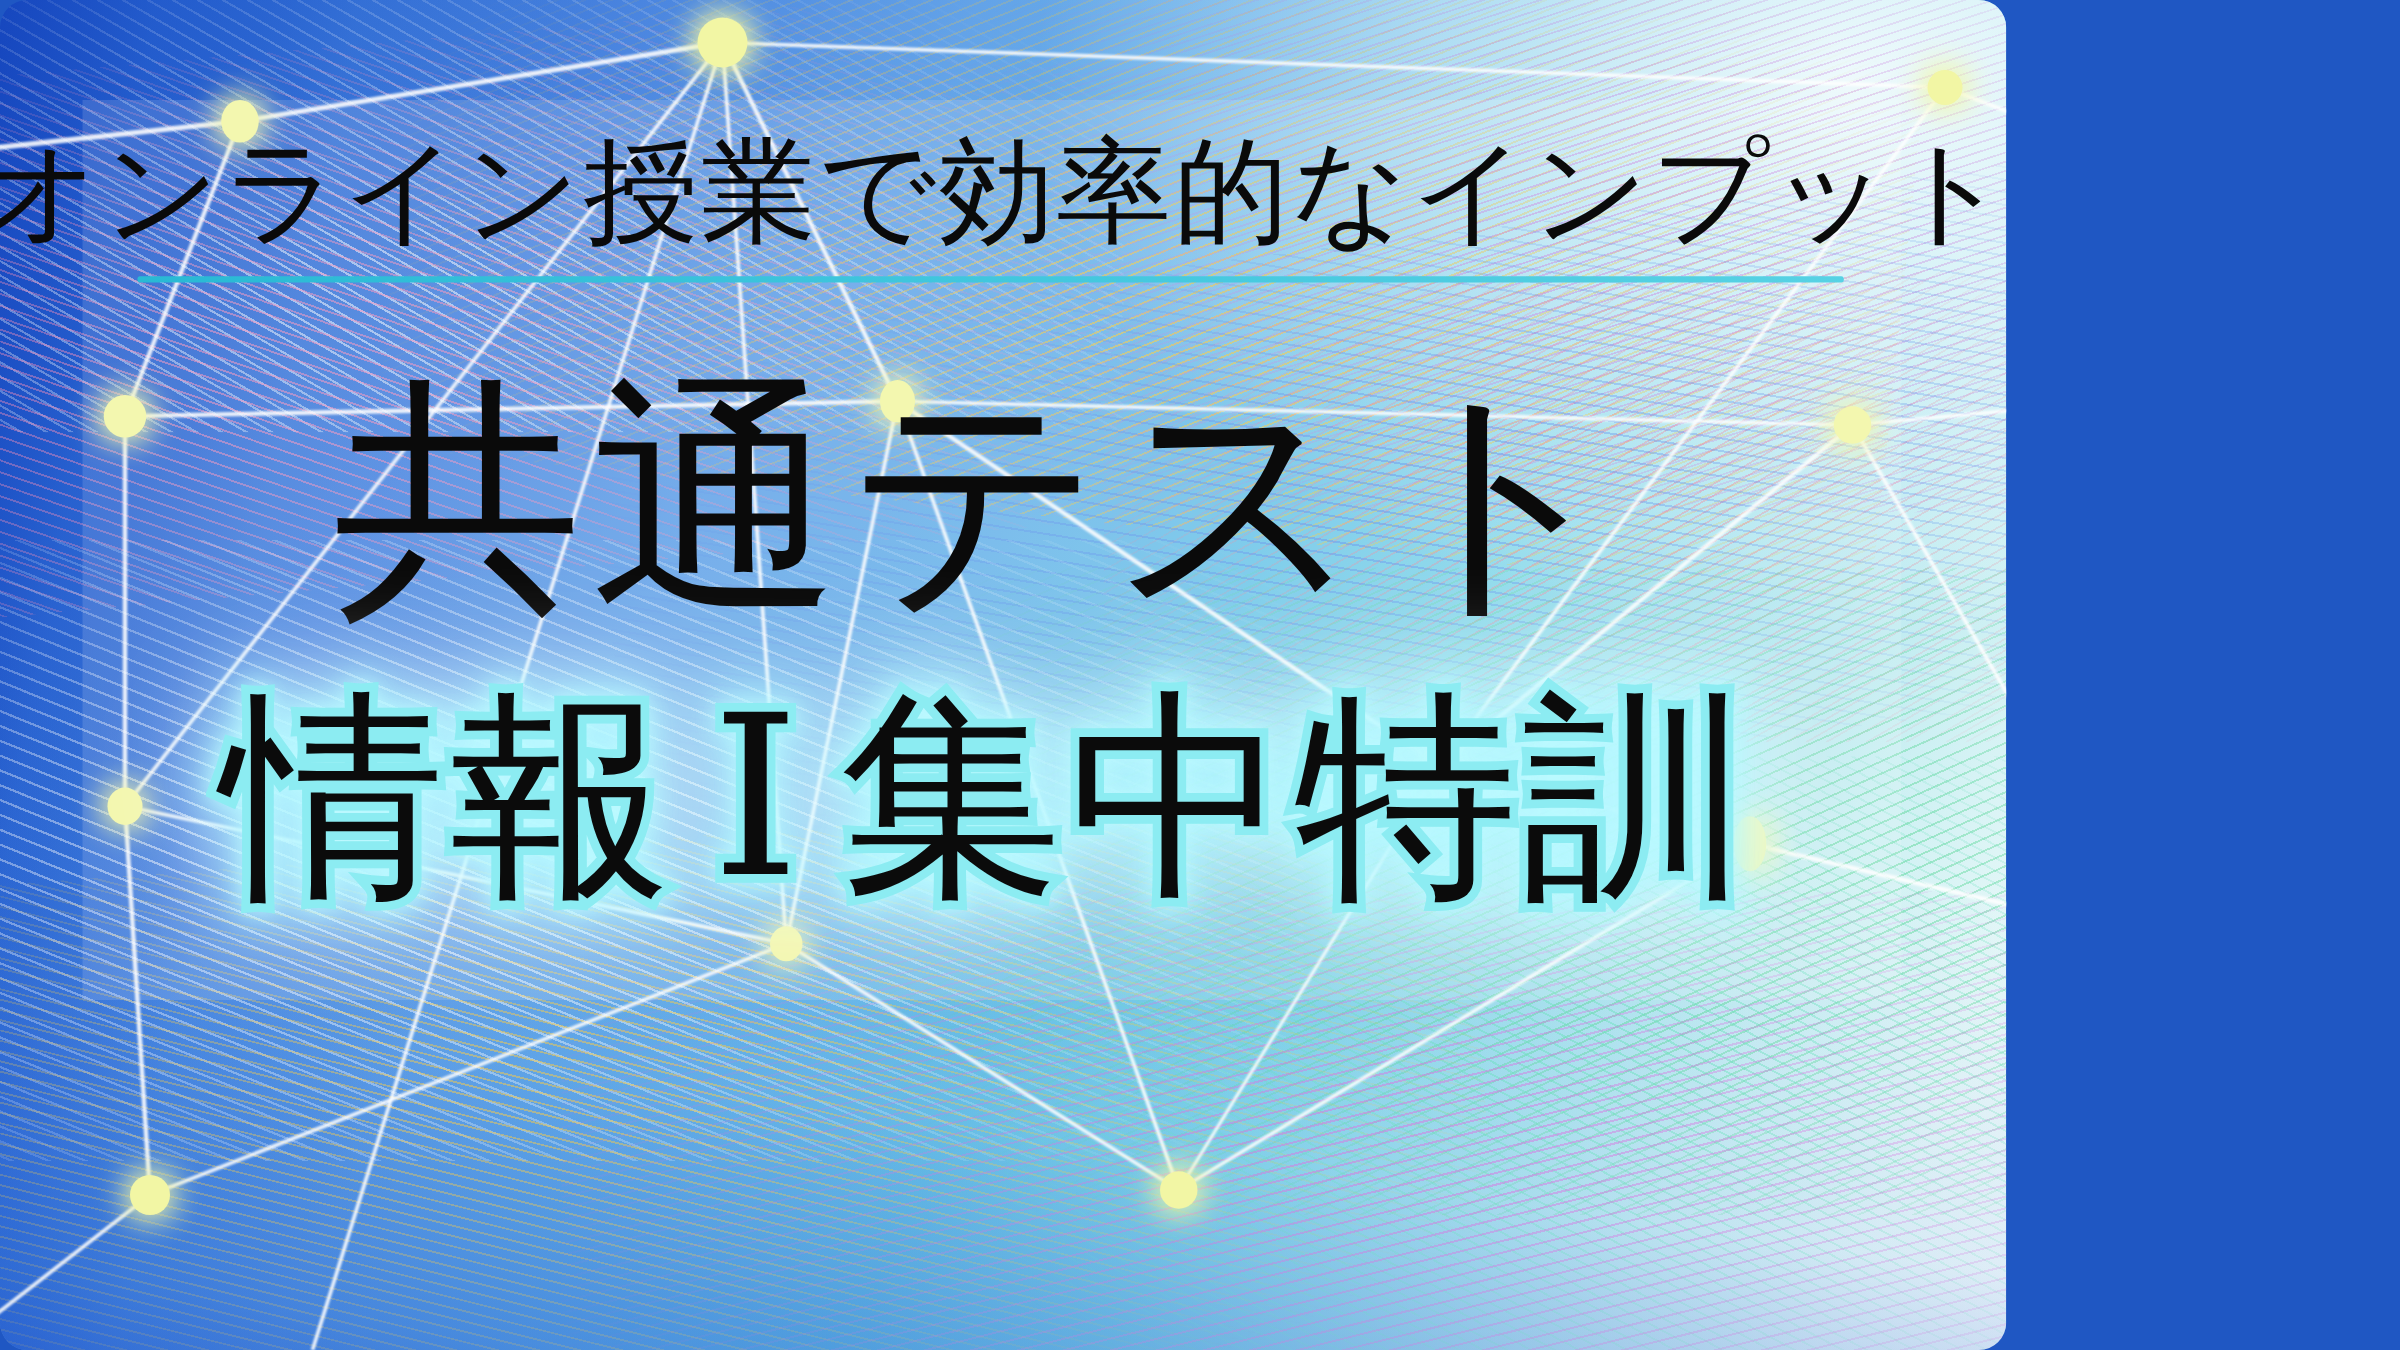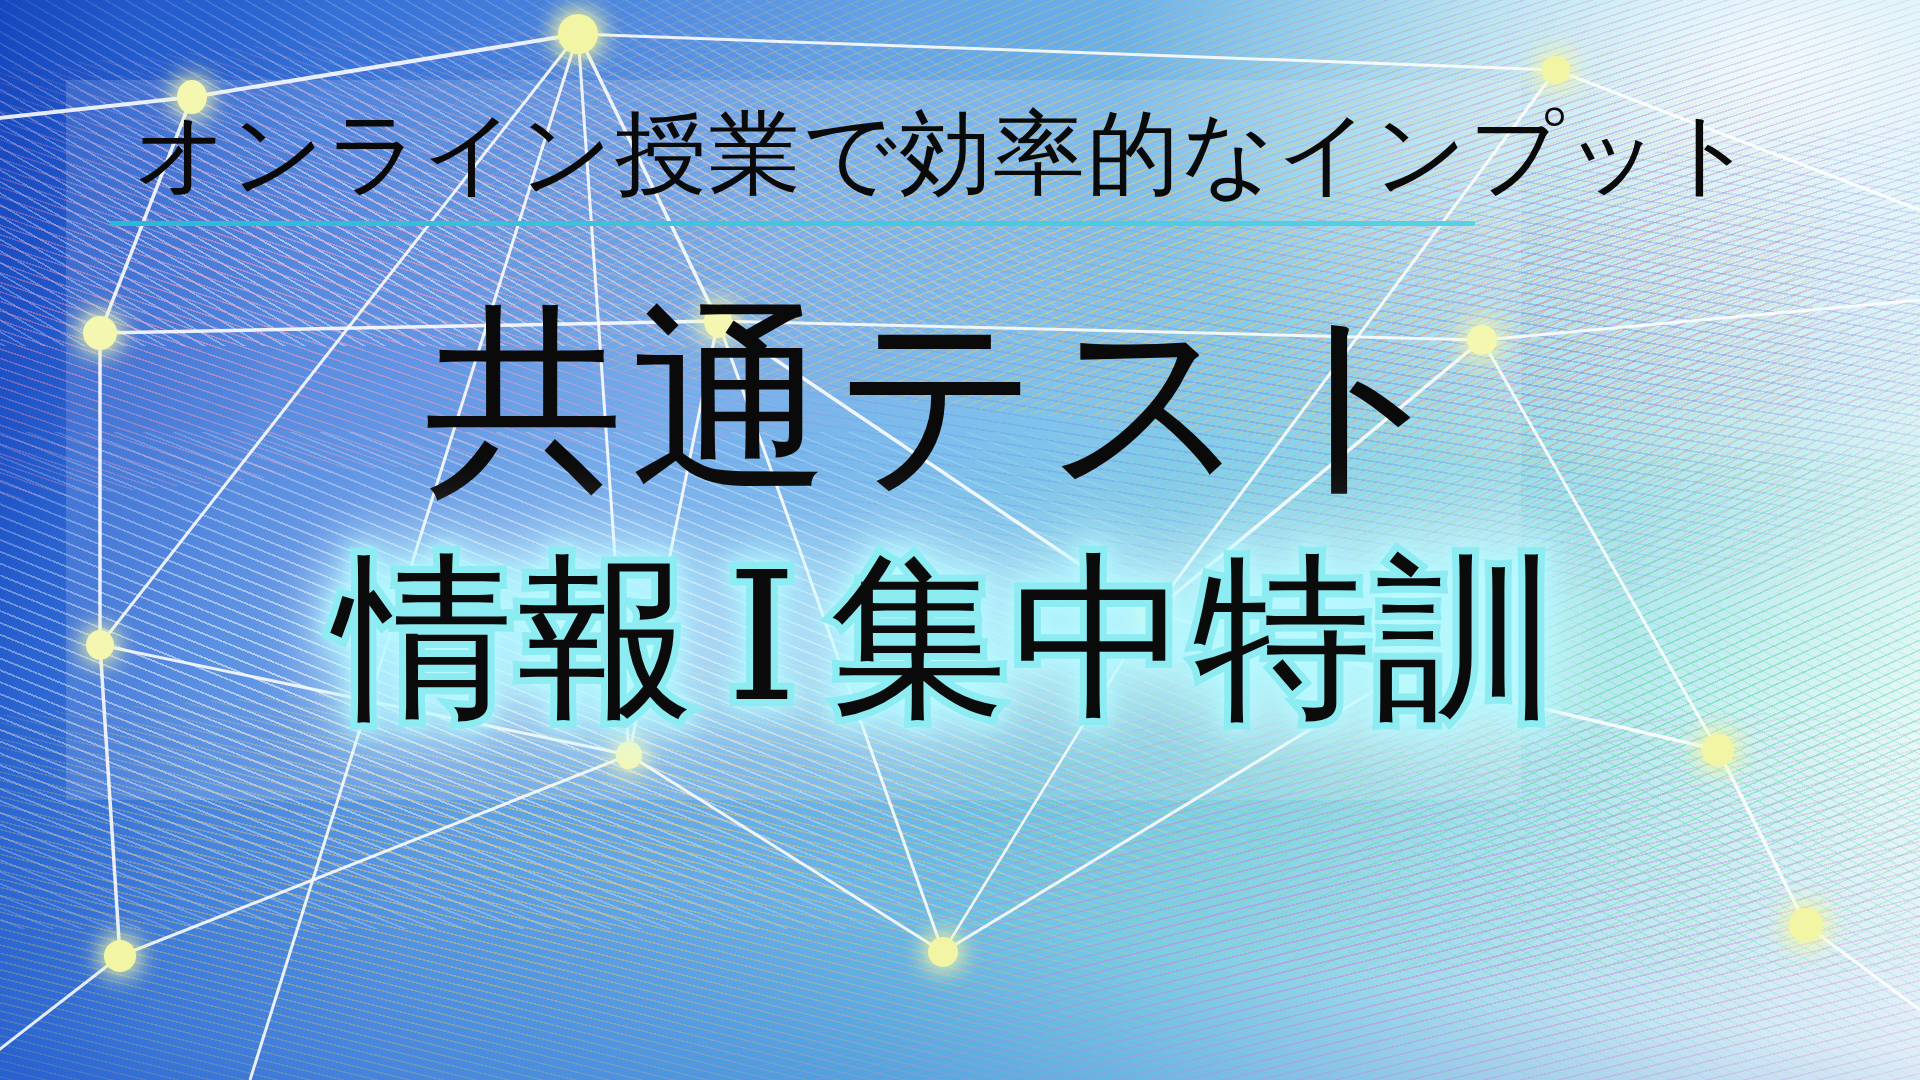--- a/index.html
+++ b/index.html
@@ -1,22 +1,23 @@
 <!DOCTYPE html>
 <html><head>
 <meta charset="utf-8">
 <style>
   * { margin:0; padding:0; box-sizing:border-box; }
   html,body { width:1920px; height:1080px; overflow:hidden; background:#1f57c3; }
   body { font-family:"Liberation Sans", sans-serif; }
 
   #stage {
     position:relative;
-    width:1920px; height:1080px;
+    width:1605px; height:1080px;
     overflow:hidden;
+    border-radius:22px;
   }
 
   
   .bg-base {
     position:absolute; inset:0;
     background:
       linear-gradient(118deg,
         #1e55c6 0%,
         #2a63cf 10%,
         #4b86e0 24%,

